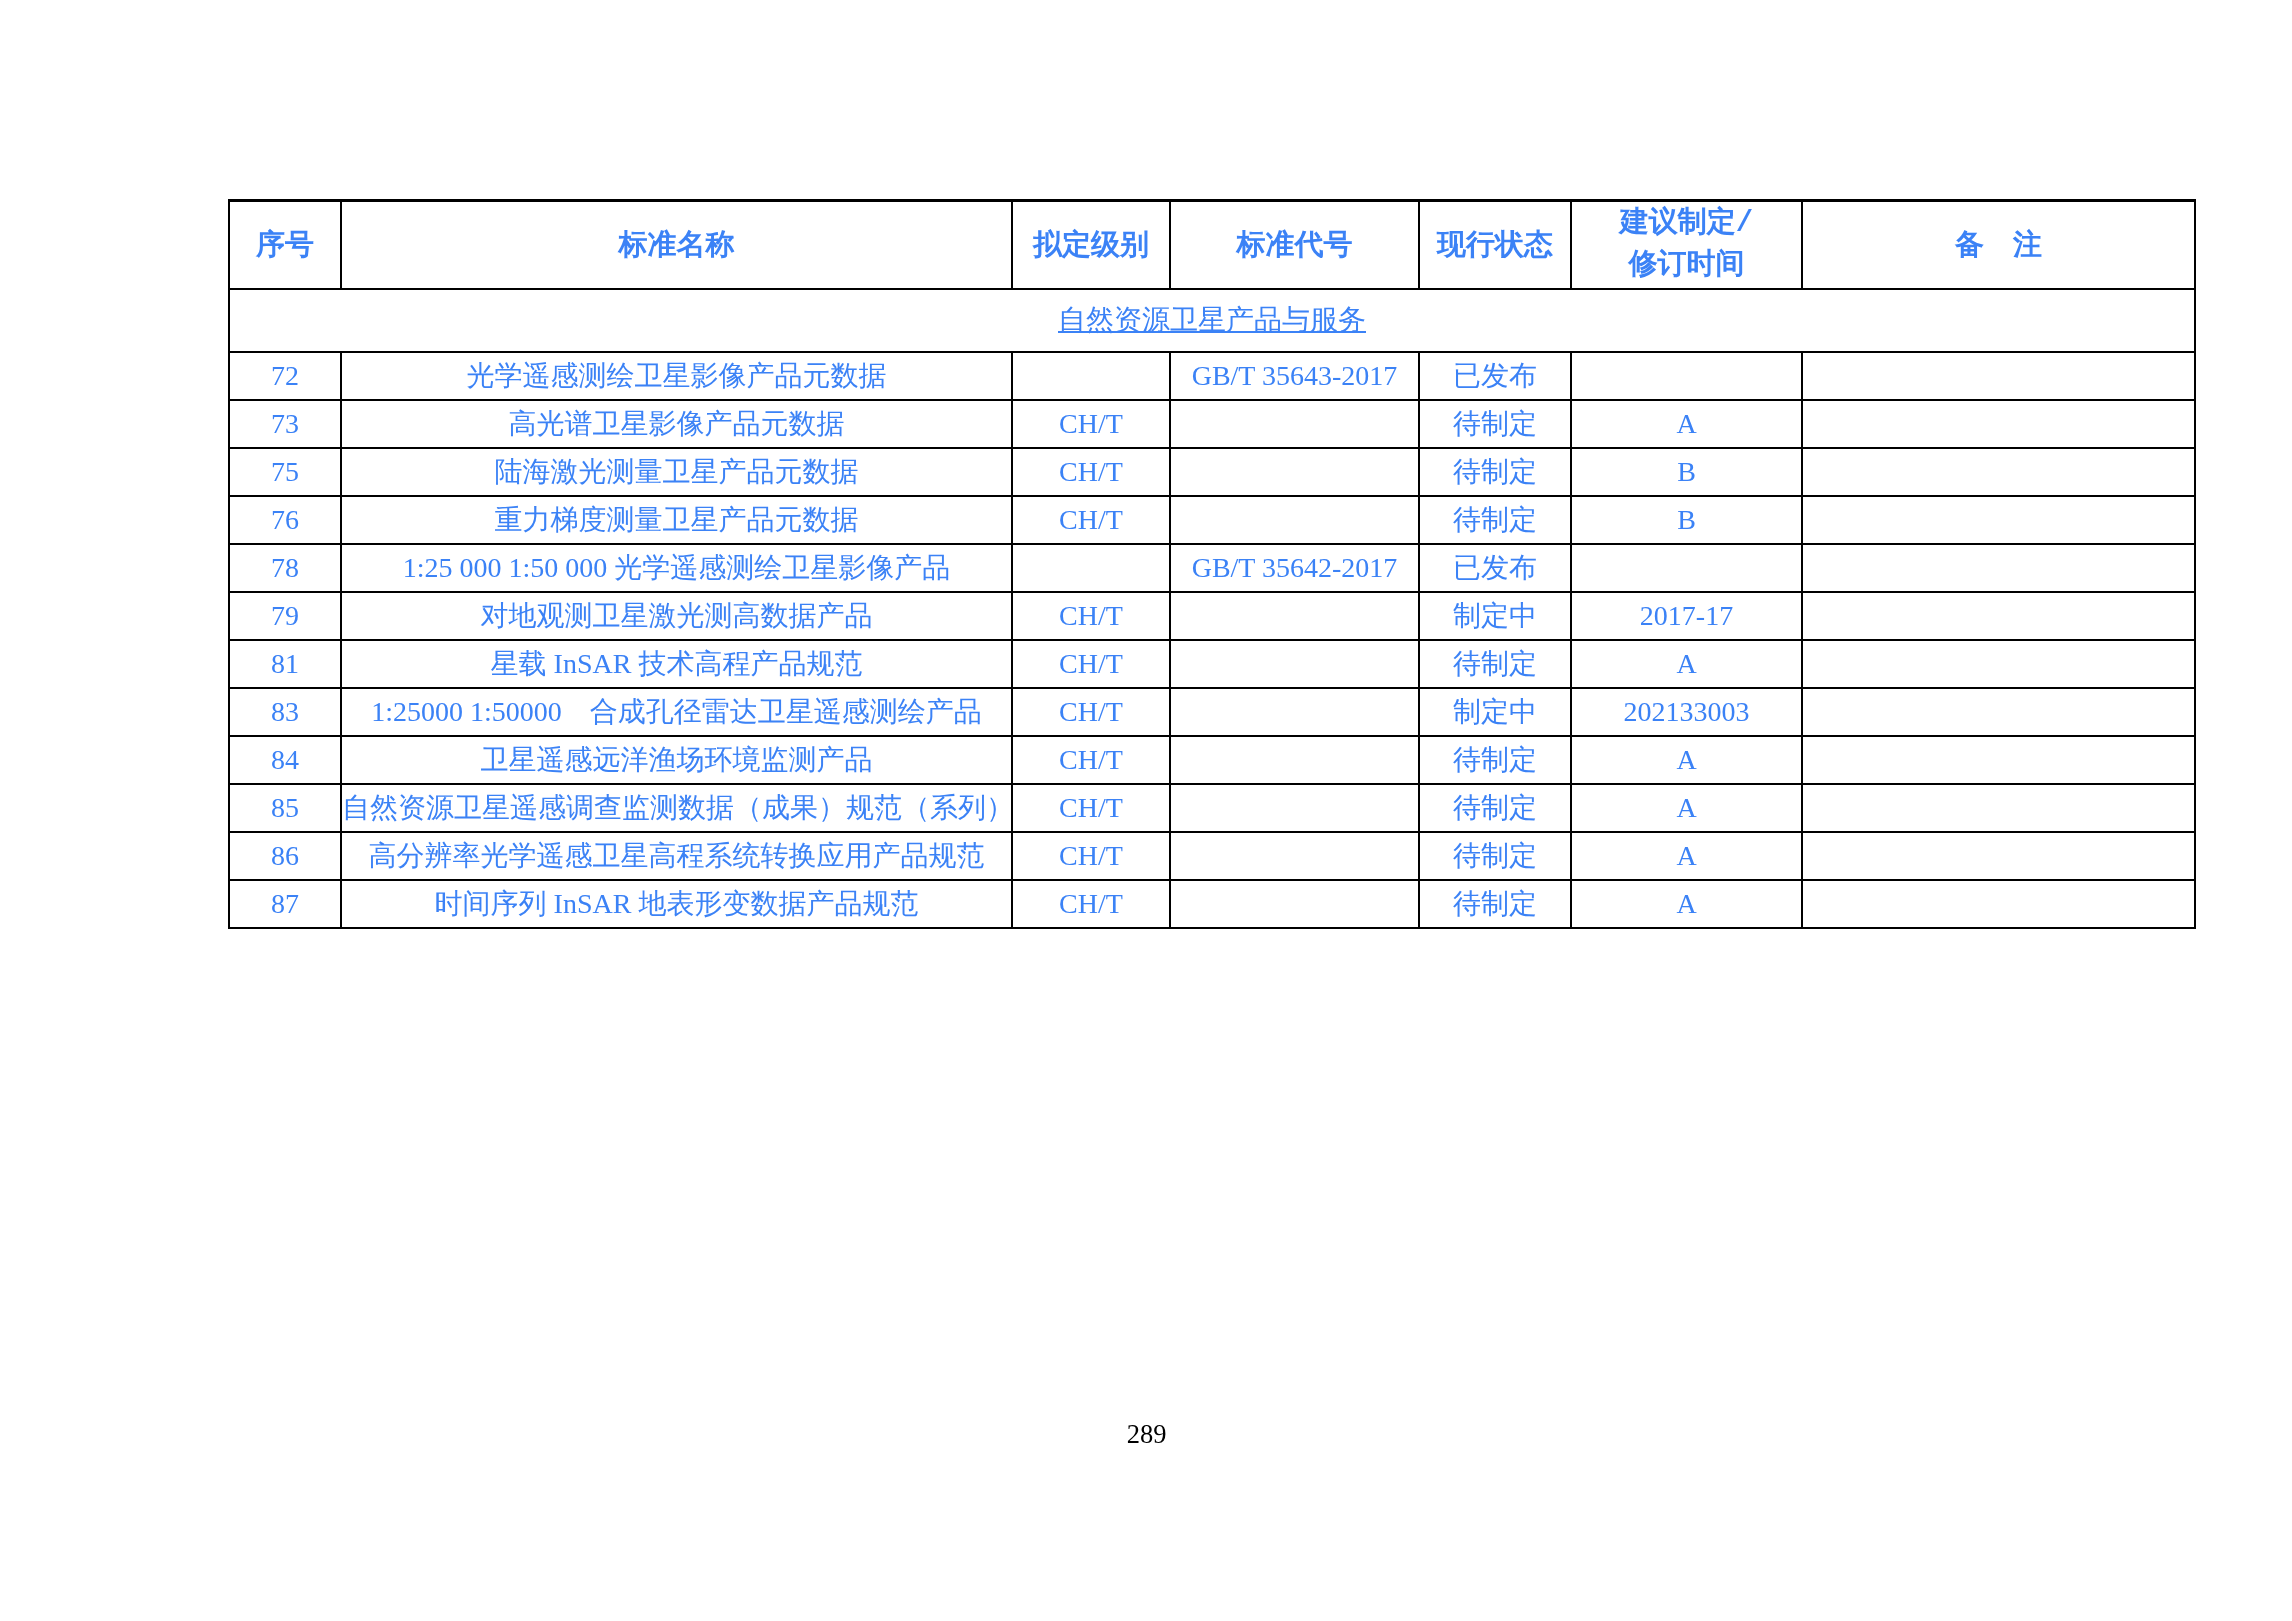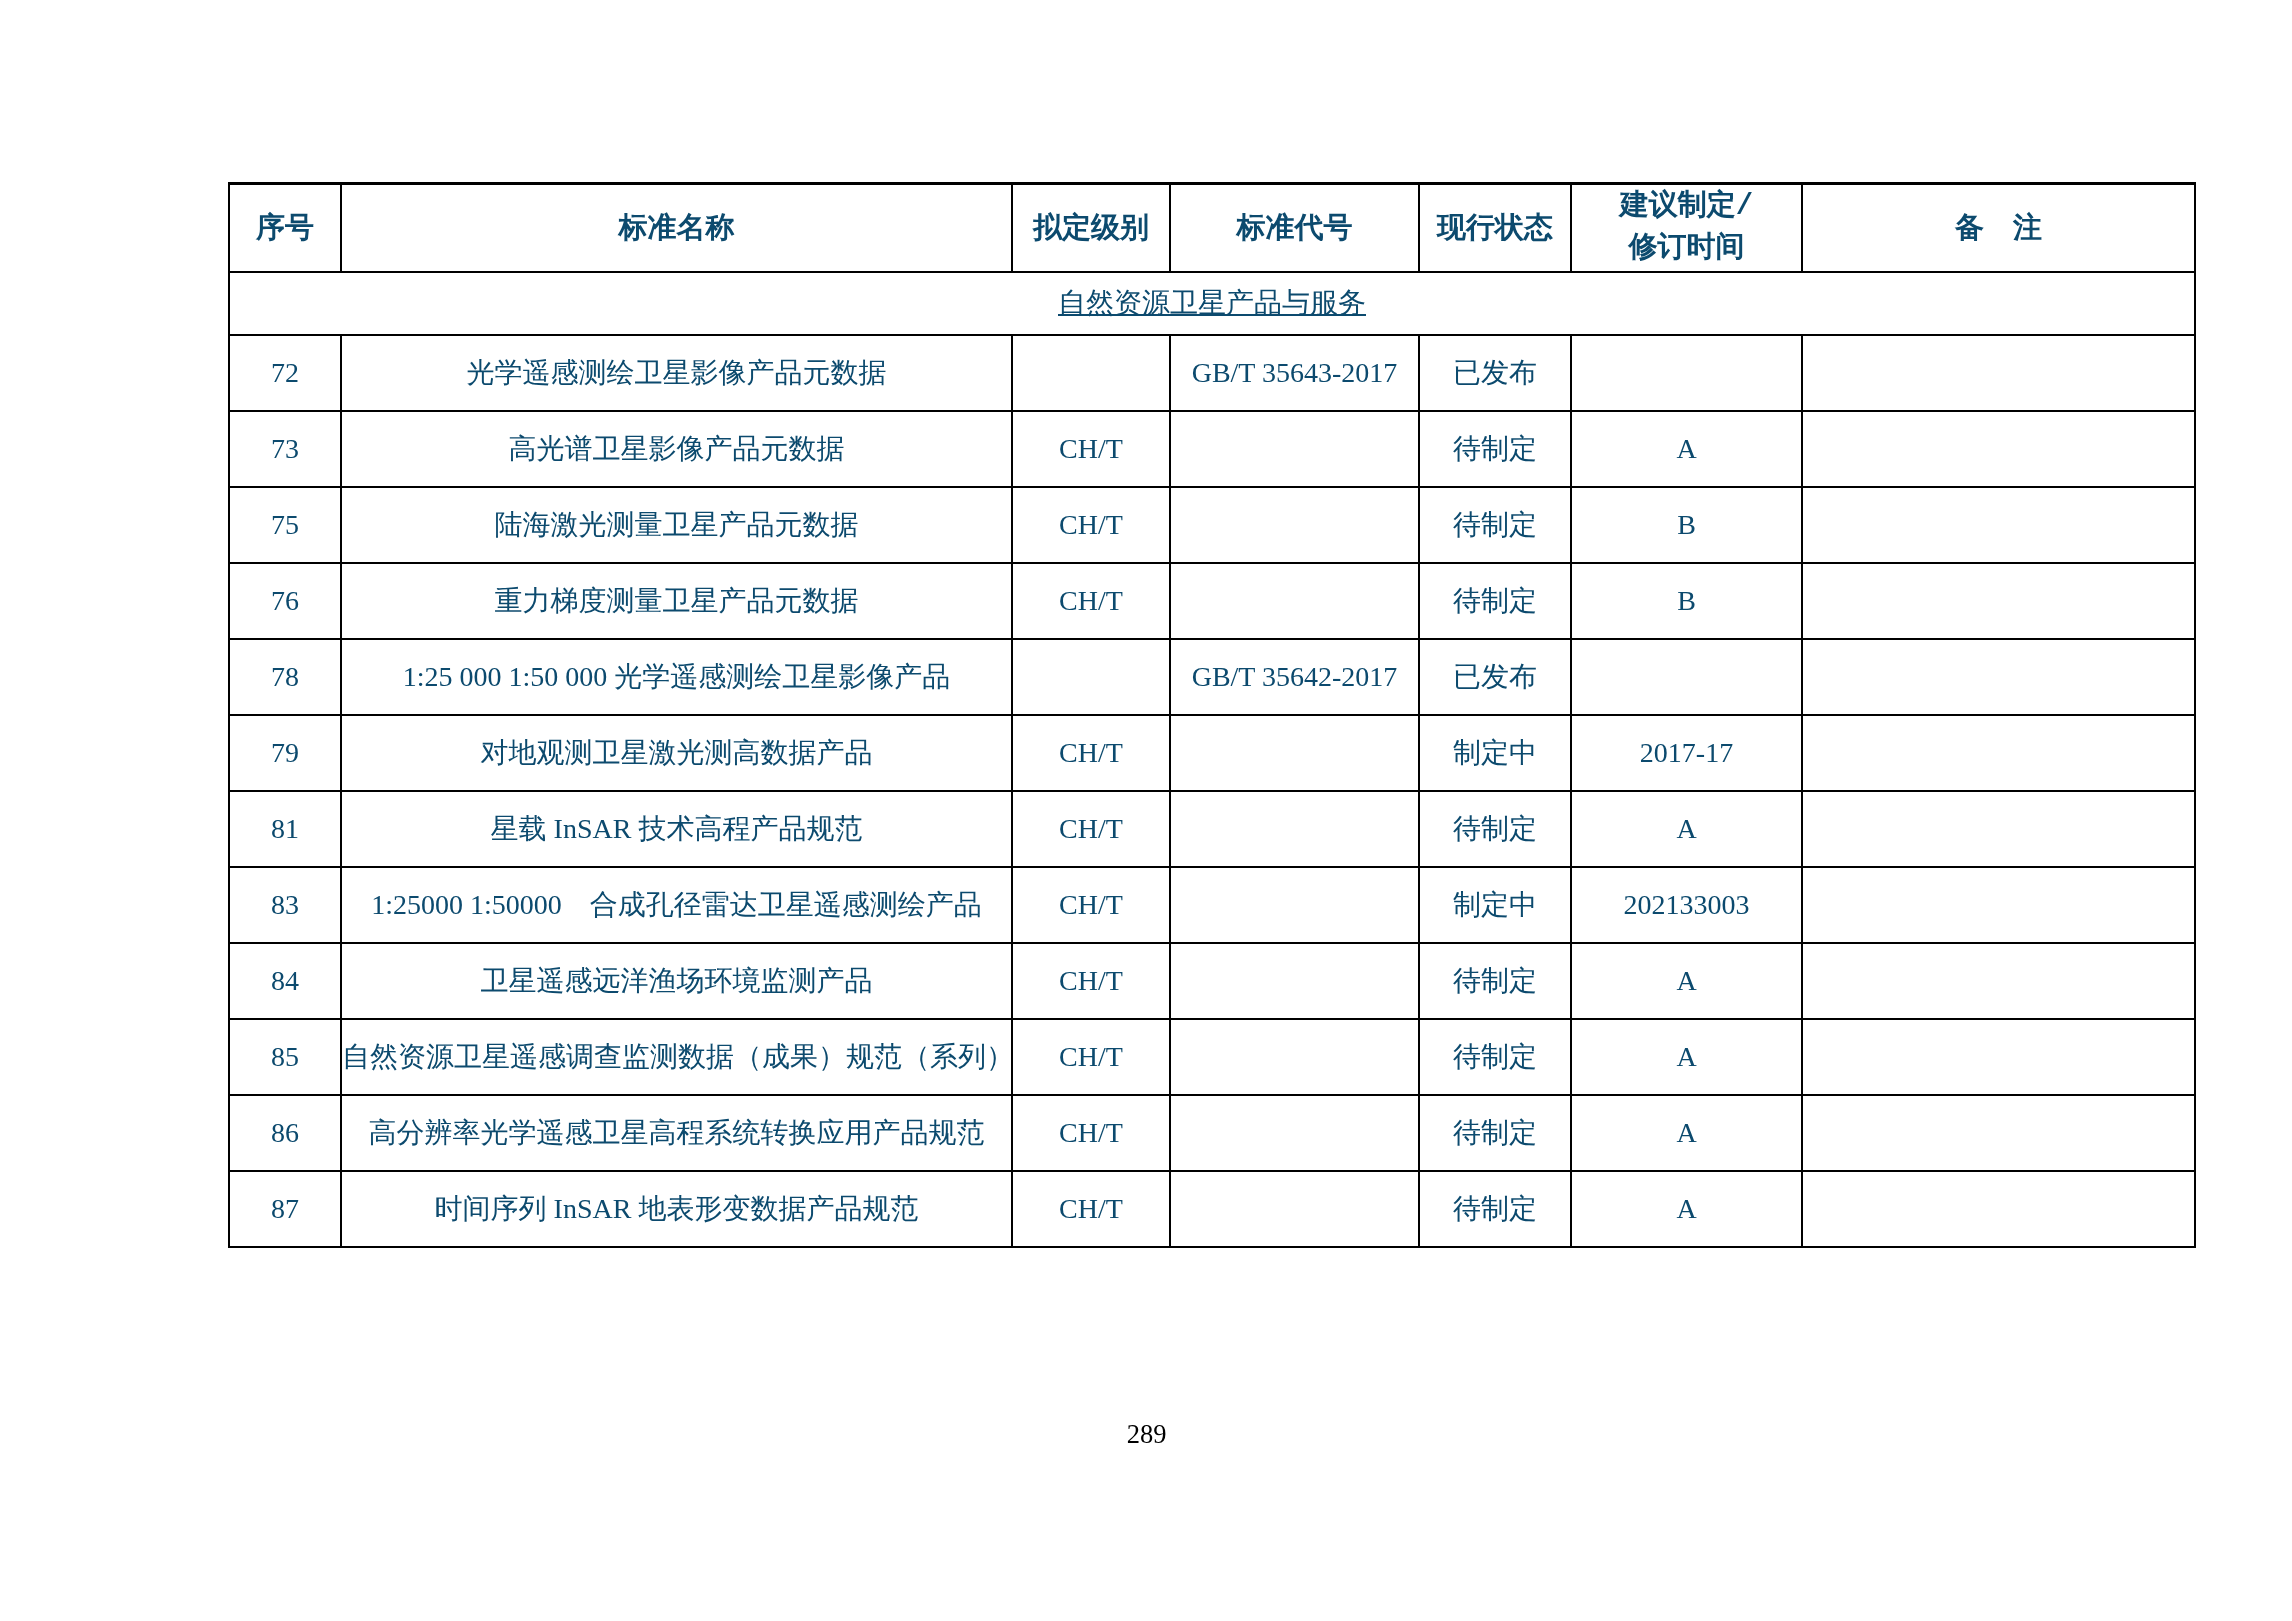--- a/index.html
+++ b/index.html
@@ -10,25 +10,25 @@
   .page {
     position: relative;
     width: 2293px;
     height: 1621px;
     background: #ffffff;
     overflow: hidden;
   }
   table.standards-table {
     position: absolute;
     left: 228px;
-    top: 182px;
+    top: 199px;
     width: 1966px;
     border-collapse: collapse;
     table-layout: fixed;
-    color: #0c4a6e;
+    color: #3b82f6;
     font-family: "Liberation Serif", "DejaVu Serif", serif;
     font-size: 28px;
     border: 2.9px solid #000000;
     border-top-width: 3.9px;
   }
   table.standards-table th,
   table.standards-table td {
     border: 2px solid #000000;
     text-align: center;
     vertical-align: middle;
@@ -36,21 +36,21 @@
     padding: 0;
     overflow: visible;
   }
   table.standards-table th {
     font-family: "Liberation Sans", "DejaVu Sans", sans-serif;
     font-weight: bold;
     font-size: 29px;
   }
   tr.row-header { height: 88px; }
   tr.row-section { height: 63px; text-decoration: underline; }
-  tr.data-row { height: 76px; }
+  tr.data-row { height: 48px; }
   tr.row-section td {
     font-size: 28px;
   }
   td.c-name {
     text-align: left;
     padding-left: 12.7px;
   }
   .th-time .line {
     display: block;
     line-height: 1.45;

